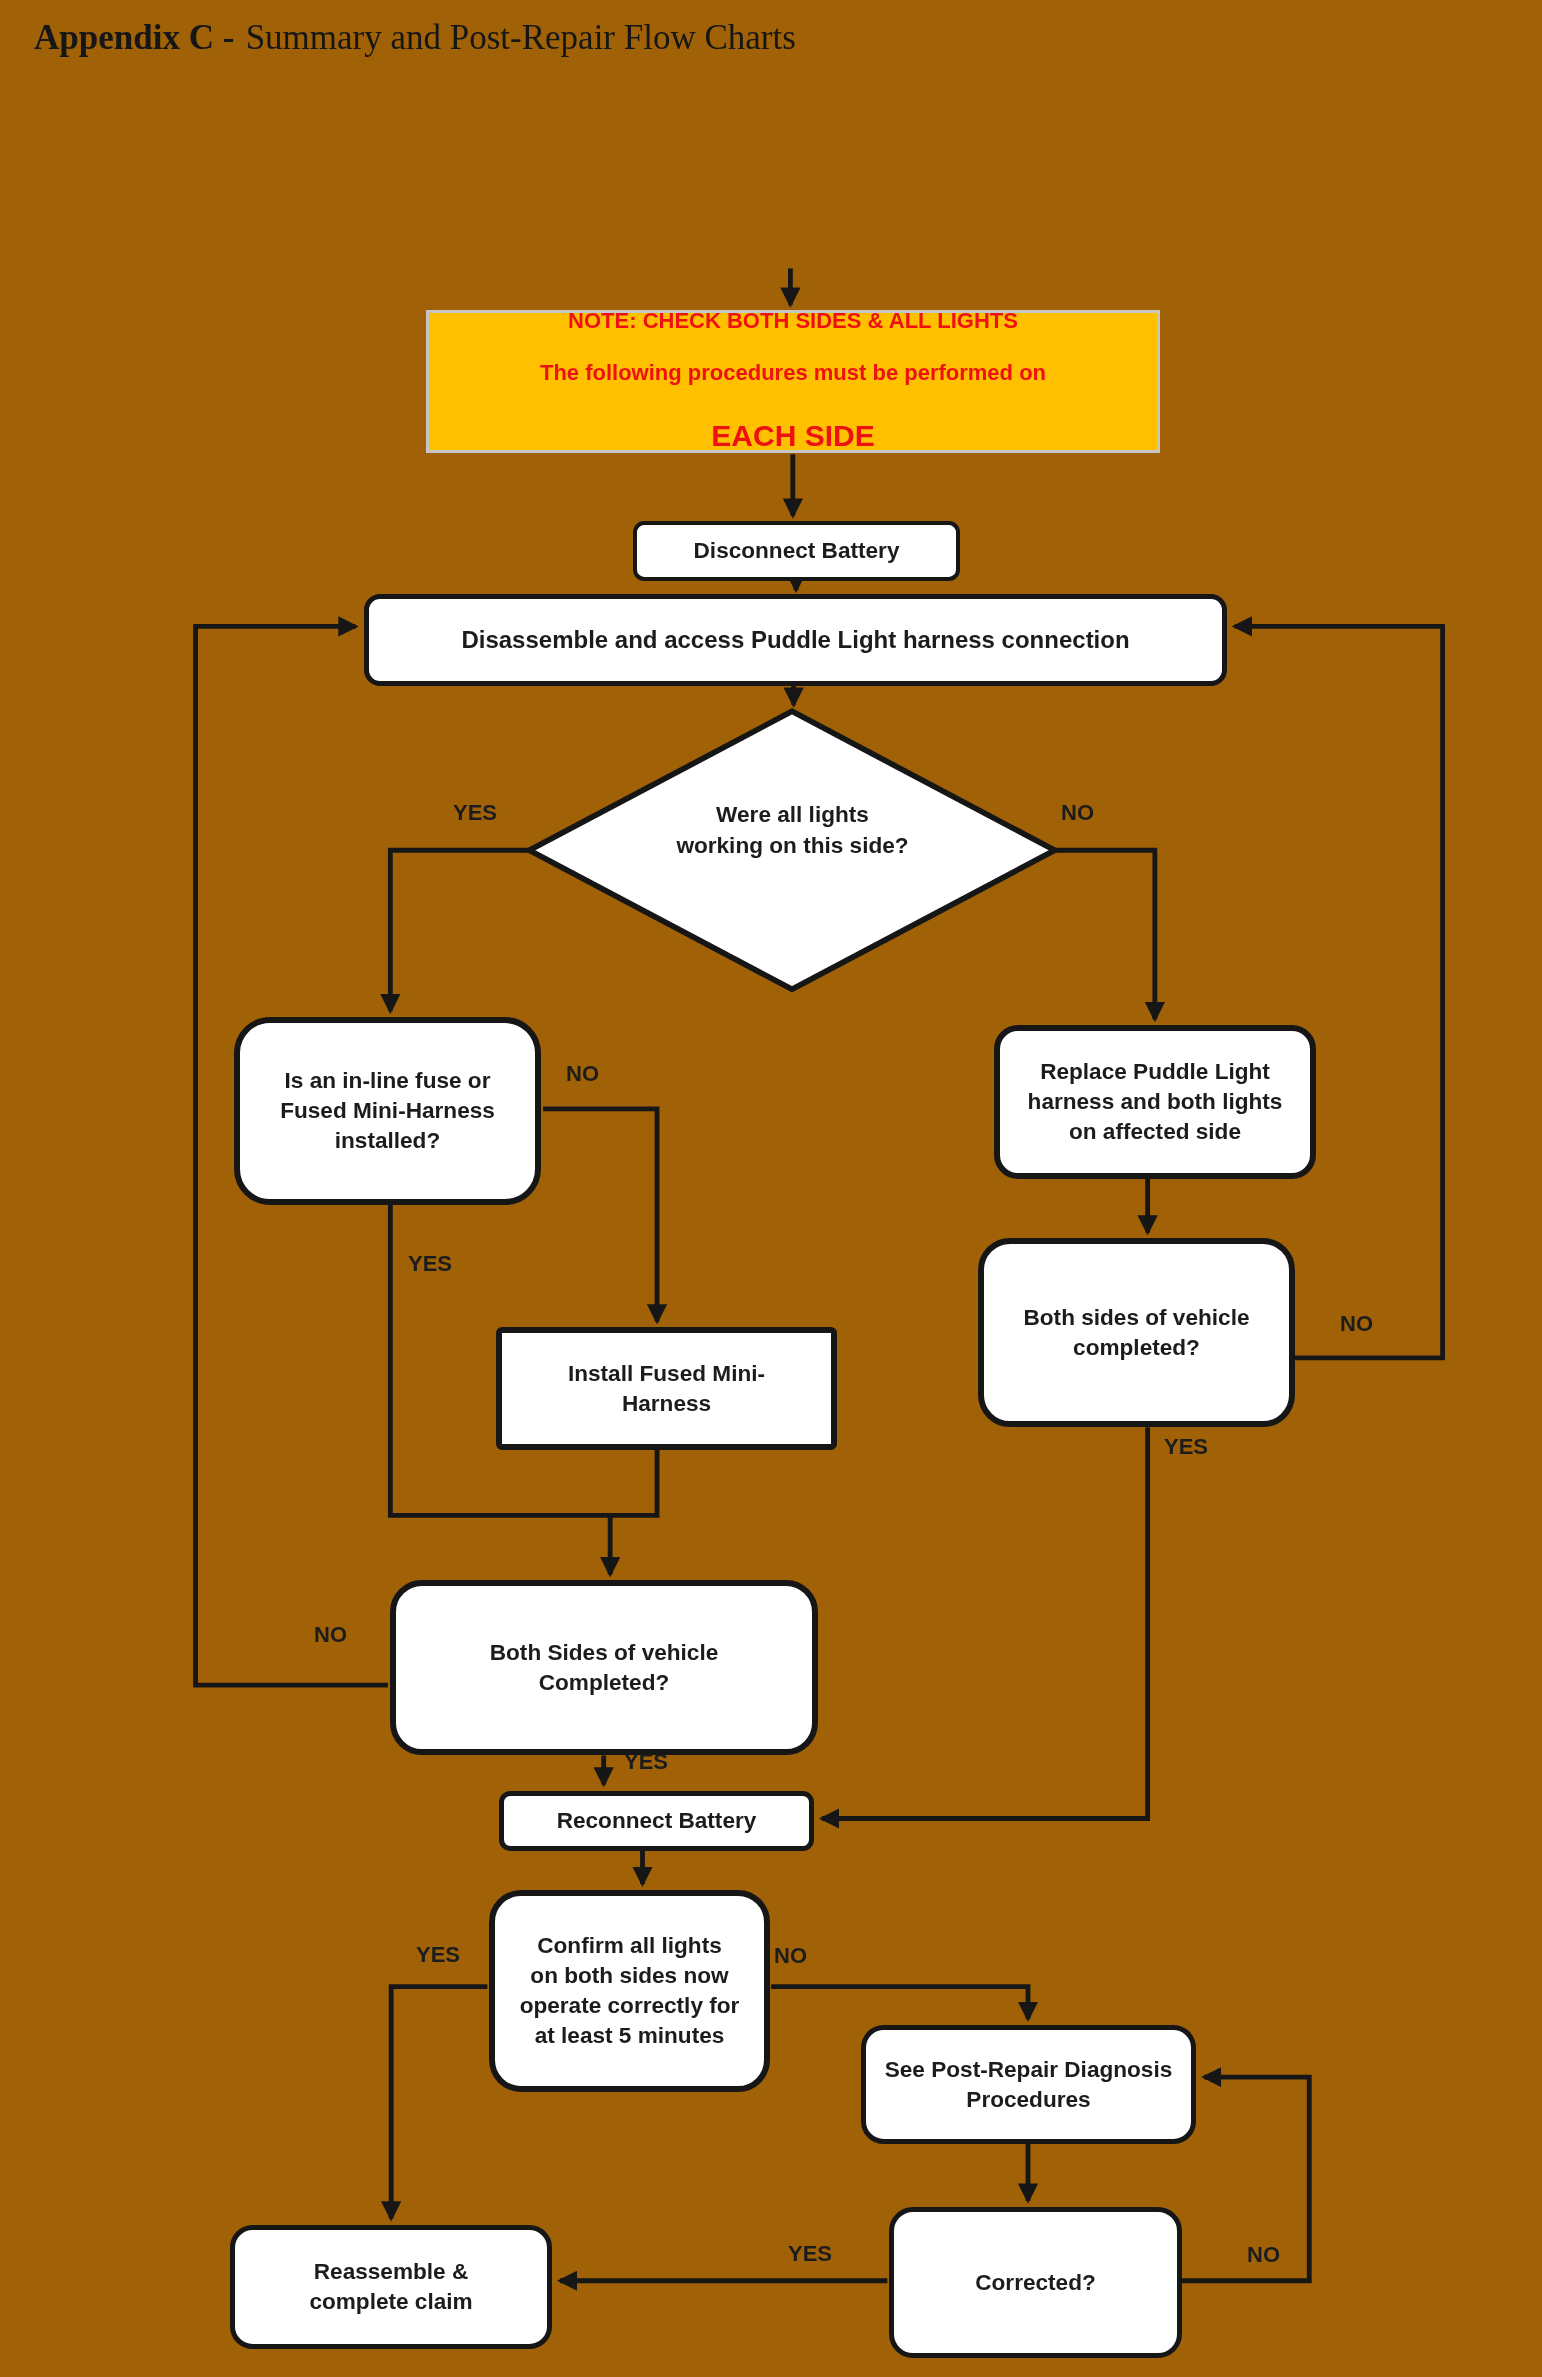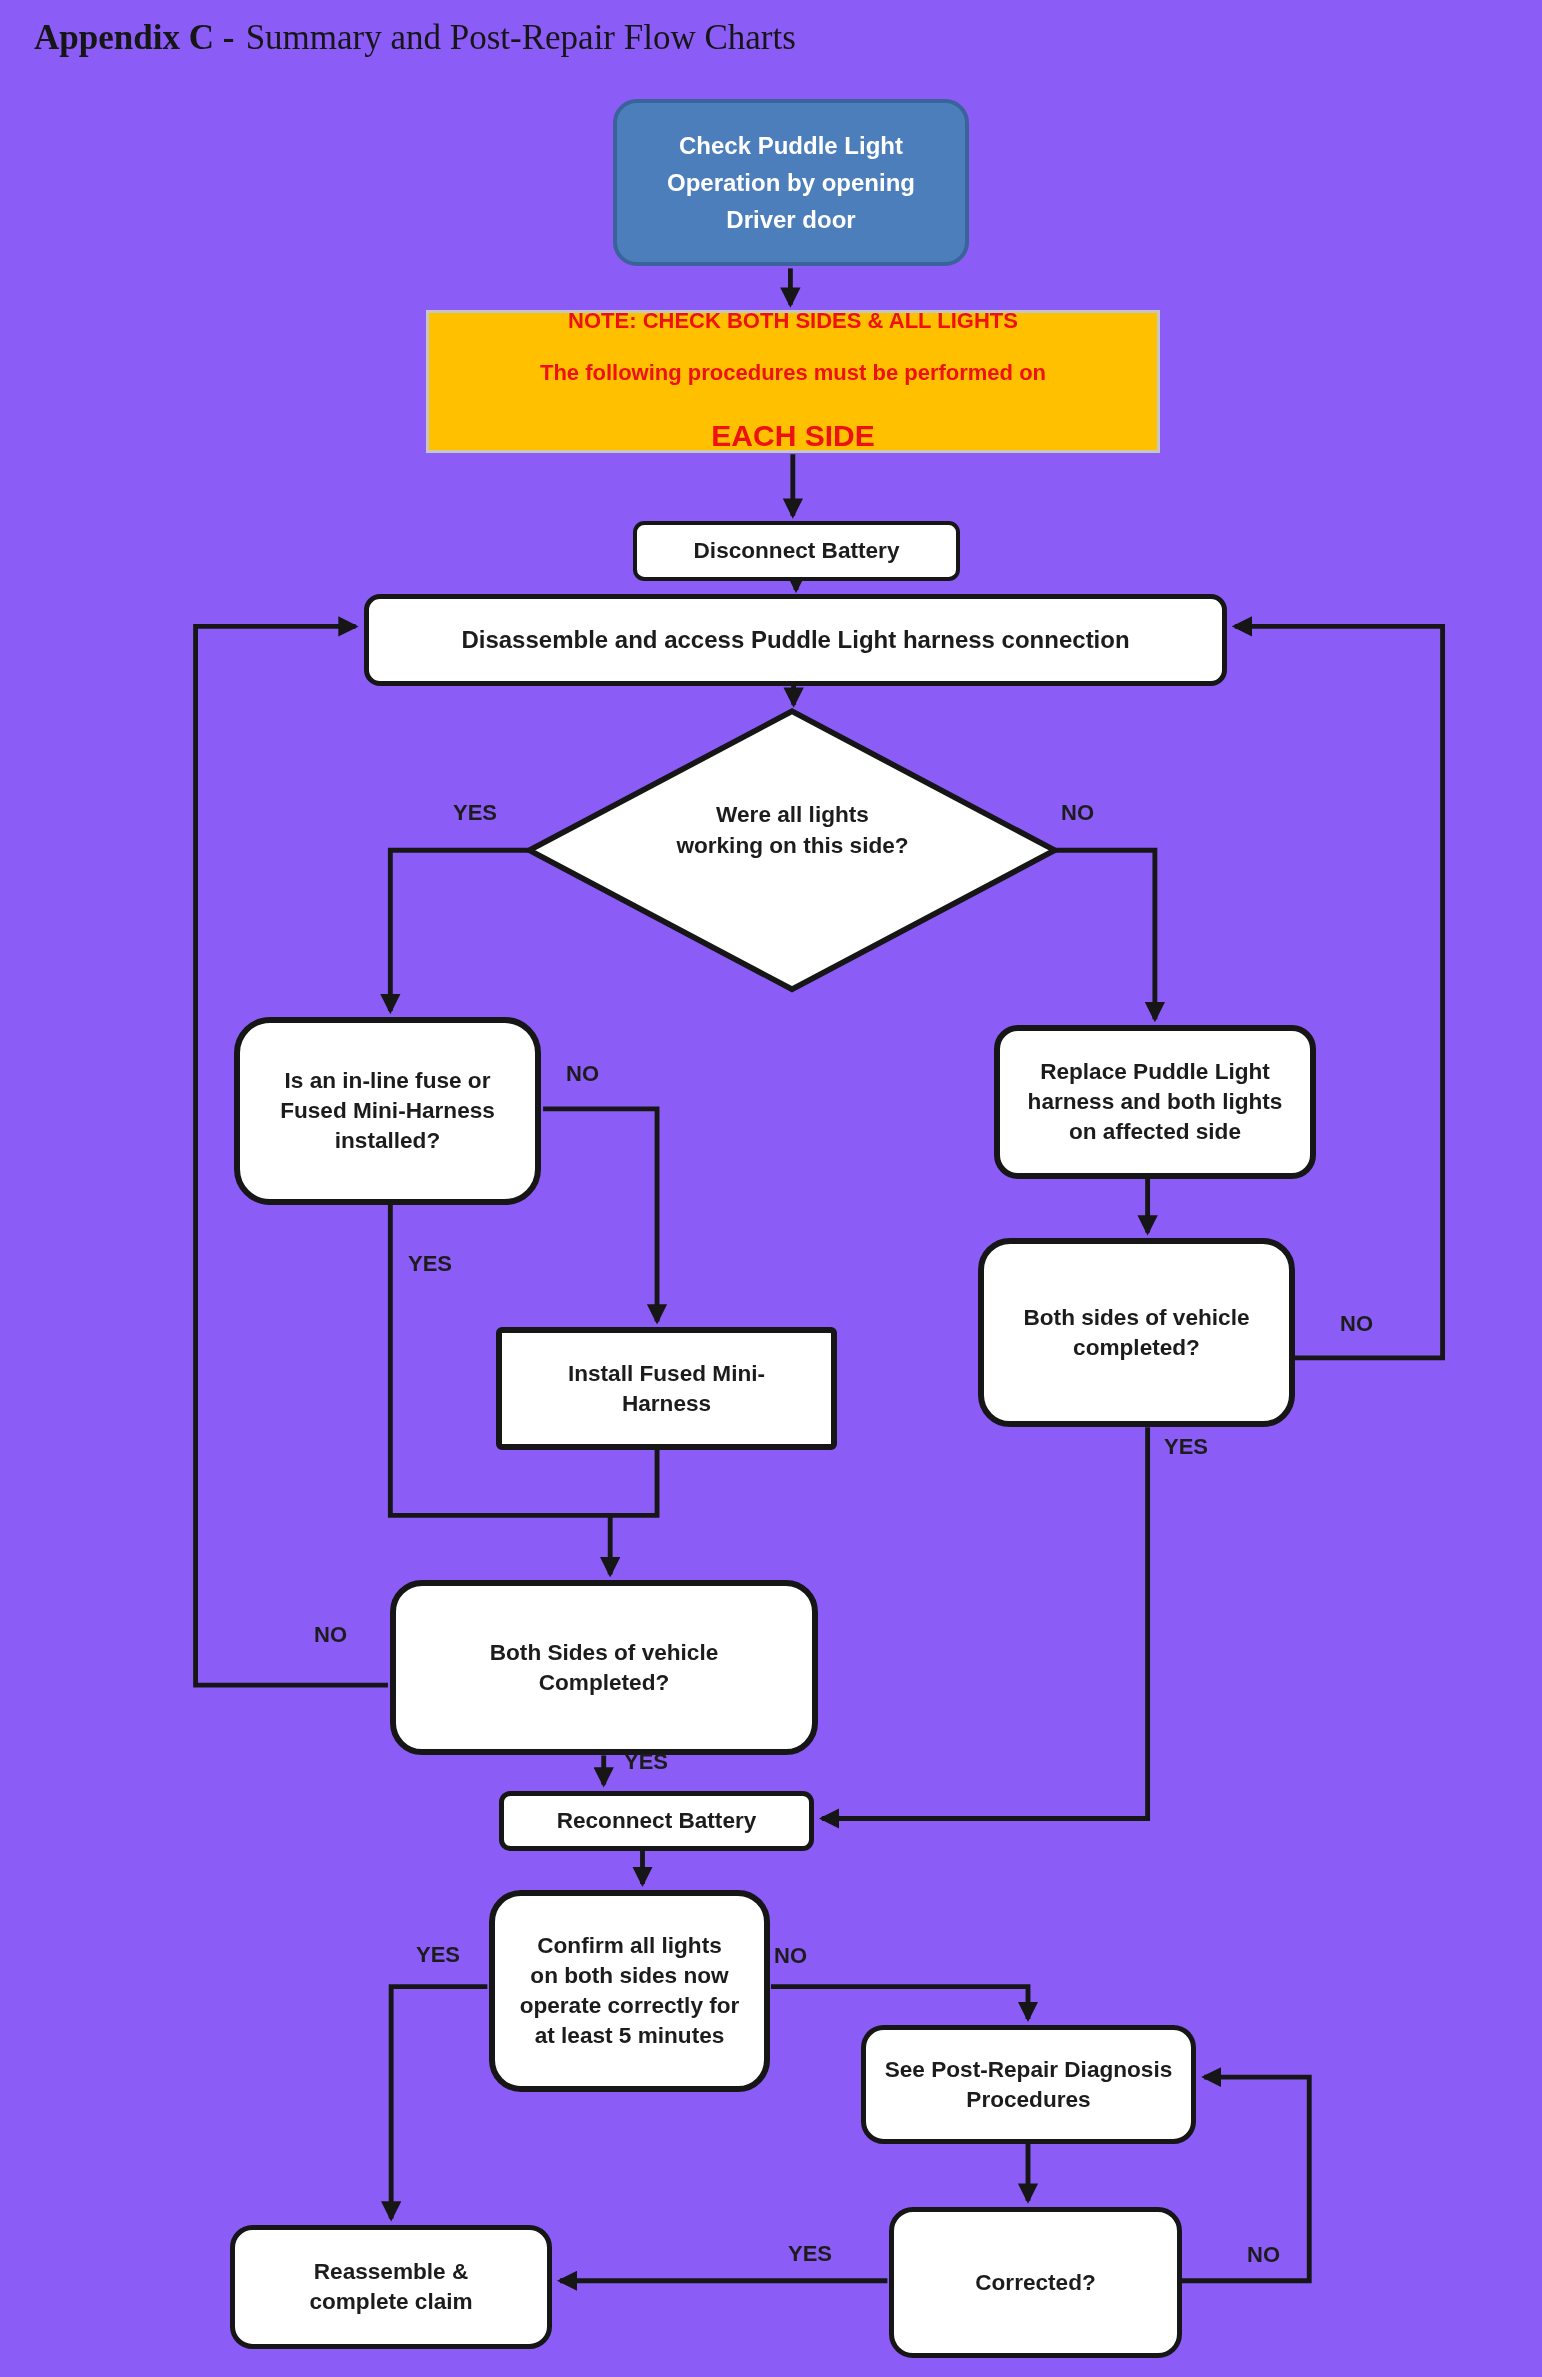--- a/index.html
+++ b/index.html
@@ -1,20 +1,20 @@
 <!DOCTYPE html>
 <html style="--start-fill: #4d7ebc; --start-border: #3a639c; --note-fill: #ffc000; --note-border: #c6c6c6; --note-text: #ee1111; --line: #161616;font-size:13px"><head>
 <meta charset="utf-8">
 <style>
   html,body{margin:0;padding:0;background:#ffffff;}
   #canvas{
     position:relative;
     width:1542px;
     height:2377px;
-    background:#8b5cf6;
+    background:#a16207;
     font-family:"Liberation Sans", sans-serif;
     overflow:hidden;
   }
   #page-title{
     position:absolute;
     left:34px; top:18px;
     font-family:"Liberation Serif", serif;
     font-size:35px;
     color:#161616;
     white-space:nowrap;
@@ -120,25 +120,20 @@
 
       <path d="M1272 2652 V2723" marker-end="url(#arr)"></path>
 
       <path d="M1098 2822 H693" marker-end="url(#arr)"></path>
       <path d="M1462 2822 H1620 V2570 H1490" marker-end="url(#arr)"></path>
     </g>
 
     <polygon points="980,880 1305,1052 980,1224 655,1052" fill="#ffffff" stroke="#161616" stroke-width="7"></polygon>
   </svg>
 
-  <div class="node start" style="left:613px; top:99px; width:356px; height:167px;">
-    <span>Check Puddle Light</span>
-    <span>Operation by opening</span>
-    <span>Driver door</span>
-  </div>
 
   <div class="node note" style="left:426px; top:310px; width:734px; height:143px;gap:20px;">
     <span>NOTE: CHECK BOTH SIDES &amp; ALL LIGHTS</span>
     <span>The following procedures must be performed on</span>
     <span class="big">EACH SIDE</span>
   </div>
 
   <div class="node" style="left:633px; top:521px; width:327px; height:60px; border-width:4.9px; border-radius:11.3px;">
     <span>Disconnect Battery</span>
   </div>

